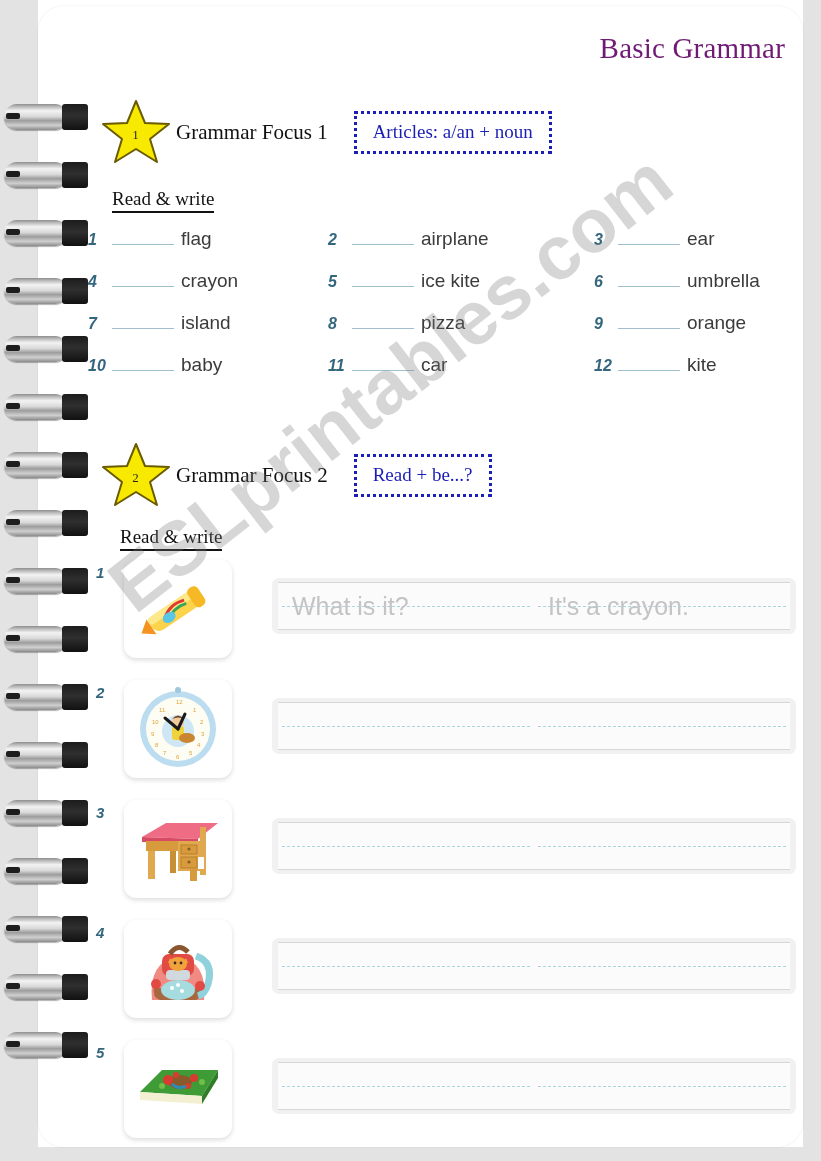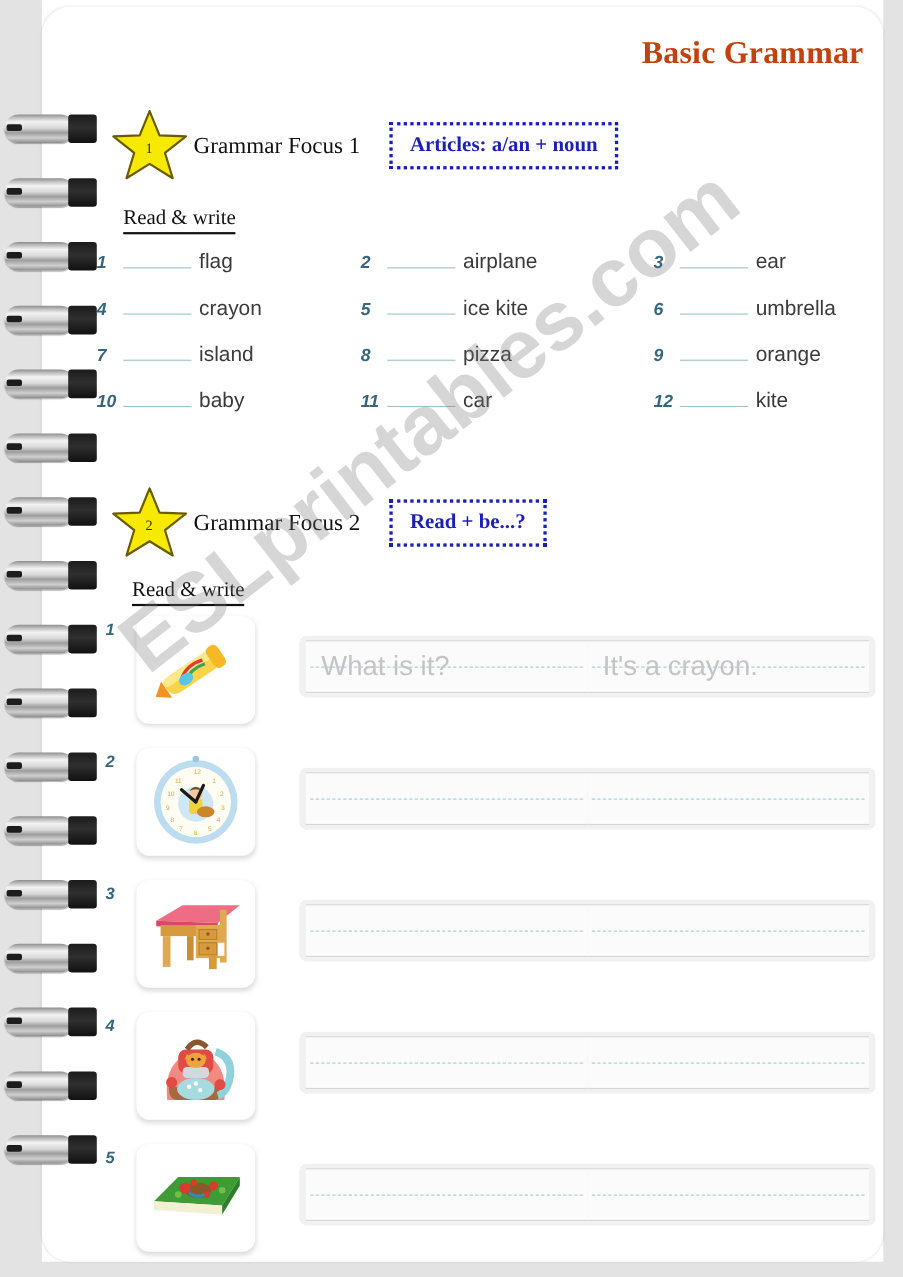--- a/index.html
+++ b/index.html
@@ -87,23 +87,23 @@
     background: linear-gradient(to bottom, #1c1c1c, #2f2f2f 45%, #111 100%);
     border-radius: 3px;
   }
 
   
   .title {
     position: absolute;
     right: 36px;
     top: 32px;
     font-family: "Liberation Serif", serif;
-    font-weight: bold;
+    font-weight: normal;
     font-size: 29px;
-    color: #c2410c;
+    color: #701a75;
     letter-spacing: 0.2px;
   }
   .name-row {
     position: absolute;
     left: 88px;
     top: 52px;
     font-family: "Liberation Serif", serif;
     font-size: 21px;
     color: #1a1a1a;
     display: flex;
@@ -148,21 +148,20 @@
   }
   .dotted-box {
     margin-left: 26px;
     border: 3px dotted #1a1fb5;
     padding: 7px 16px 8px;
     font-family: "Liberation Serif", serif;
     font-size: 19px;
     color: #1a1fb5;
     white-space: nowrap;
     background: #ffffff;
-    font-weight: bold;
   }
 
   .read-write {
     position: absolute;
     font-family: "Liberation Serif", serif;
     font-size: 19px;
     color: #111111;
     border-bottom: 2px solid #111111;
     padding-bottom: 1px;
   }

